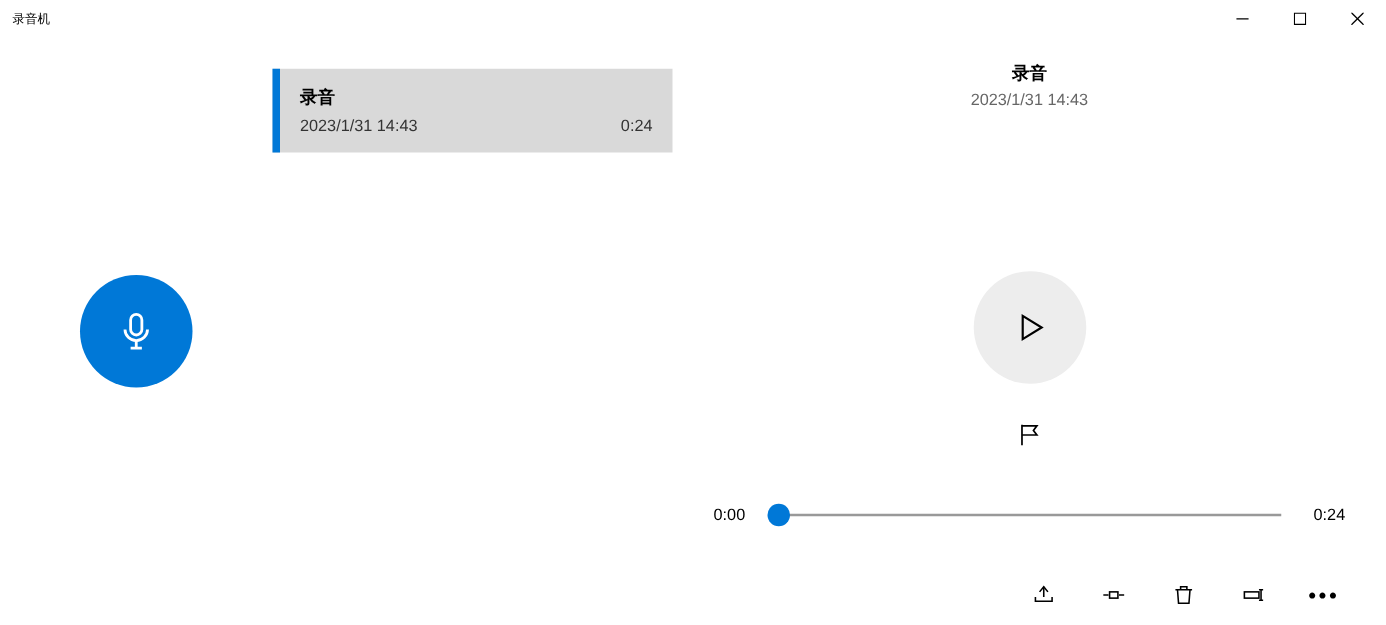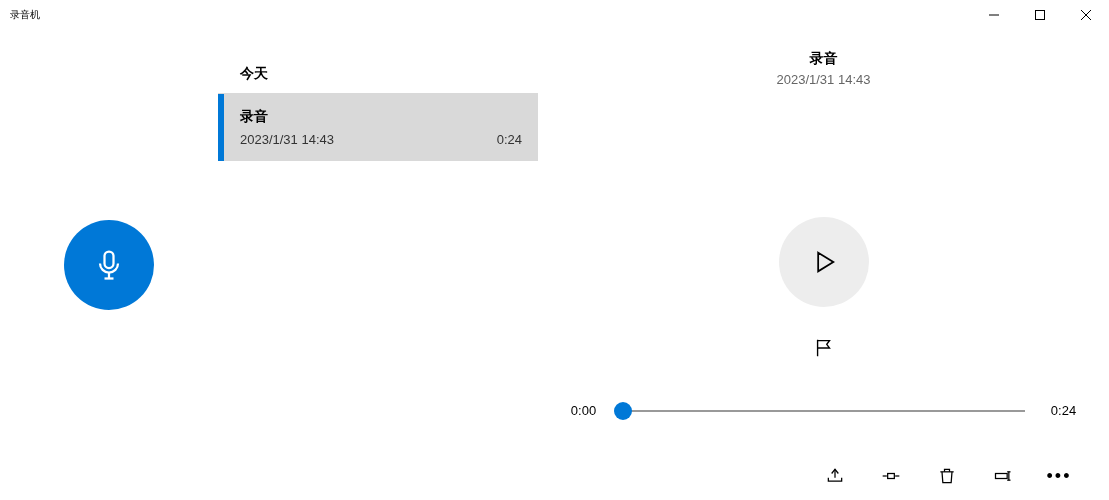--- a/index.html
+++ b/index.html
@@ -64,21 +64,20 @@
       <svg width="36" height="36" viewBox="0 0 24 24" fill="none" stroke="#fff" stroke-width="1.5">
         <rect x="9" y="3" width="6" height="11" rx="3"></rect>
         <path d="M6 11a6 6 0 0 0 12 0"></path>
         <line x1="12" y1="17" x2="12" y2="21"></line>
         <line x1="9" y1="21" x2="15" y2="21"></line>
       </svg>
     </div>
   </div>
 
   <div class="list-panel">
-    <div class="section-header">今天</div>
     <div class="list-item">
       <div class="list-item-accent"></div>
       <div class="list-item-body">
         <div class="list-item-title">录音</div>
         <div class="list-item-row">
           <span>2023/1/31 14:43</span>
           <span>0:24</span>
         </div>
       </div>
     </div>

